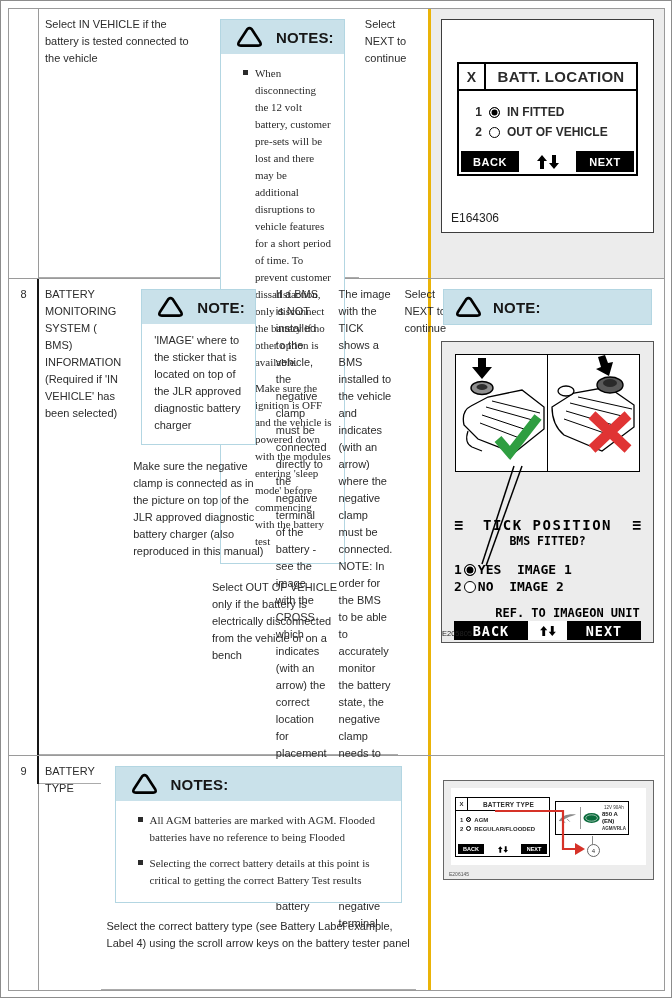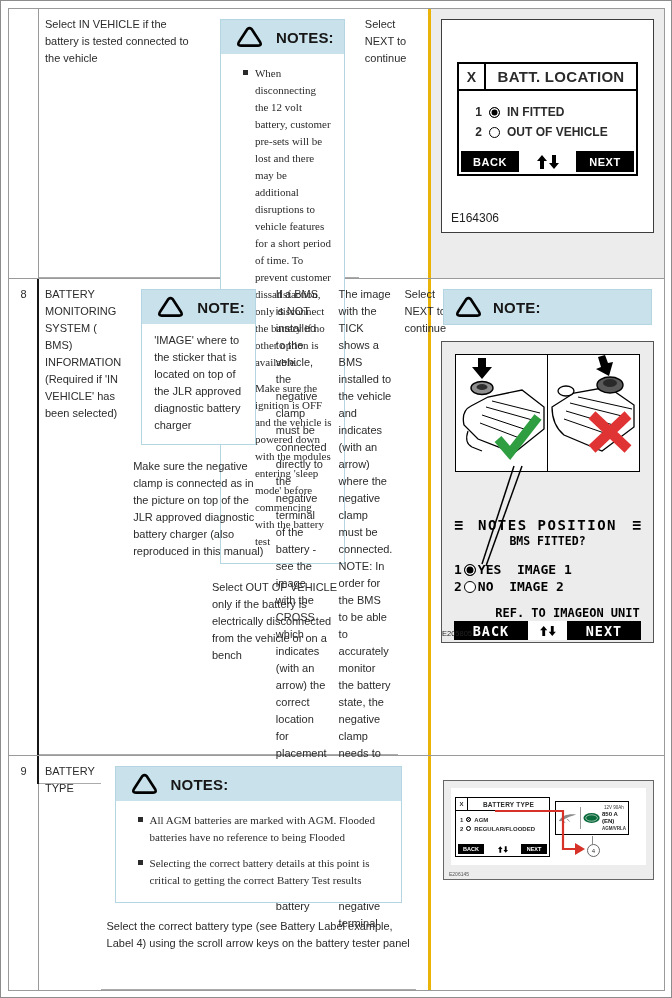--- a/index.html
+++ b/index.html
@@ -234,21 +234,21 @@
               </svg>
             </div>
           </div>
           <svg class="leader" width="206" height="302" viewBox="0 0 206 302">
             <path d="M72 124 L40 222" stroke="#000" stroke-width="1.5" fill="none"></path>
             <path d="M80 124 L44 224" stroke="#000" stroke-width="1.5" fill="none"></path>
           </svg>
           <div class="cscreen">
             <div class="ctitle">
               <span class="cdecor">≡</span>
-              <span>NOTES POSITION</span>
+              <span>TICK POSITION</span>
               <span class="cdecor">≡</span>
             </div>
             <div class="csub">BMS FITTED?</div>
             <div class="copt" style="margin-top:14px">
               <span>1</span>
               <span class="radio sel"></span>
               <span class="cpre">YES  IMAGE 1</span>
             </div>
             <div class="copt">
               <span>2</span>

